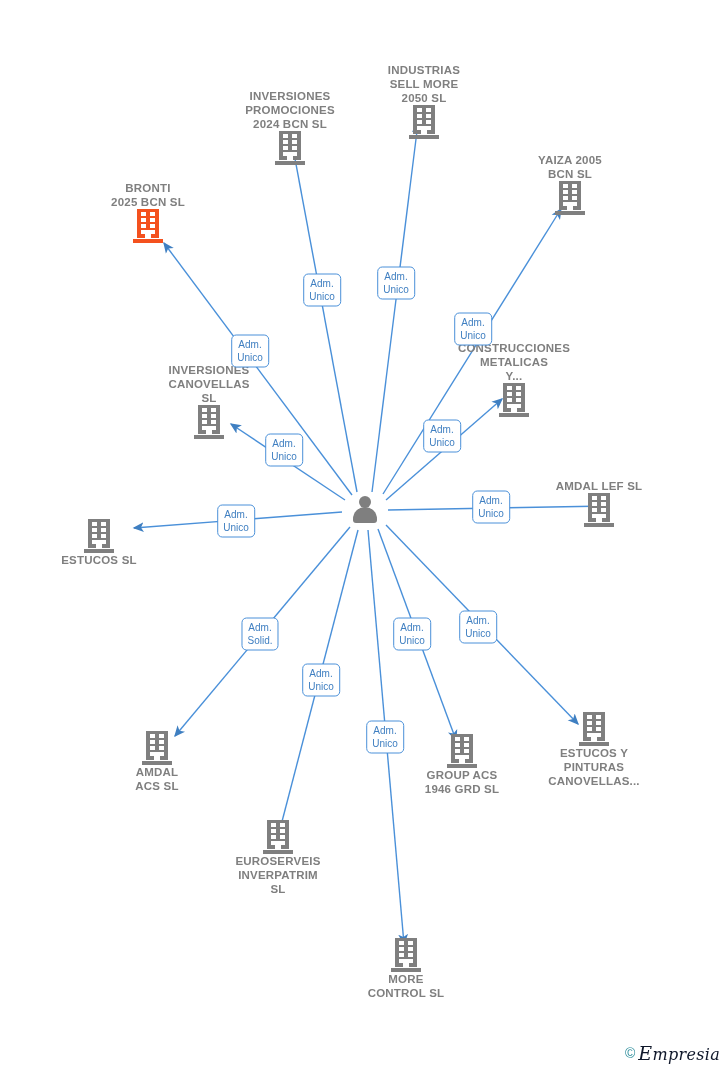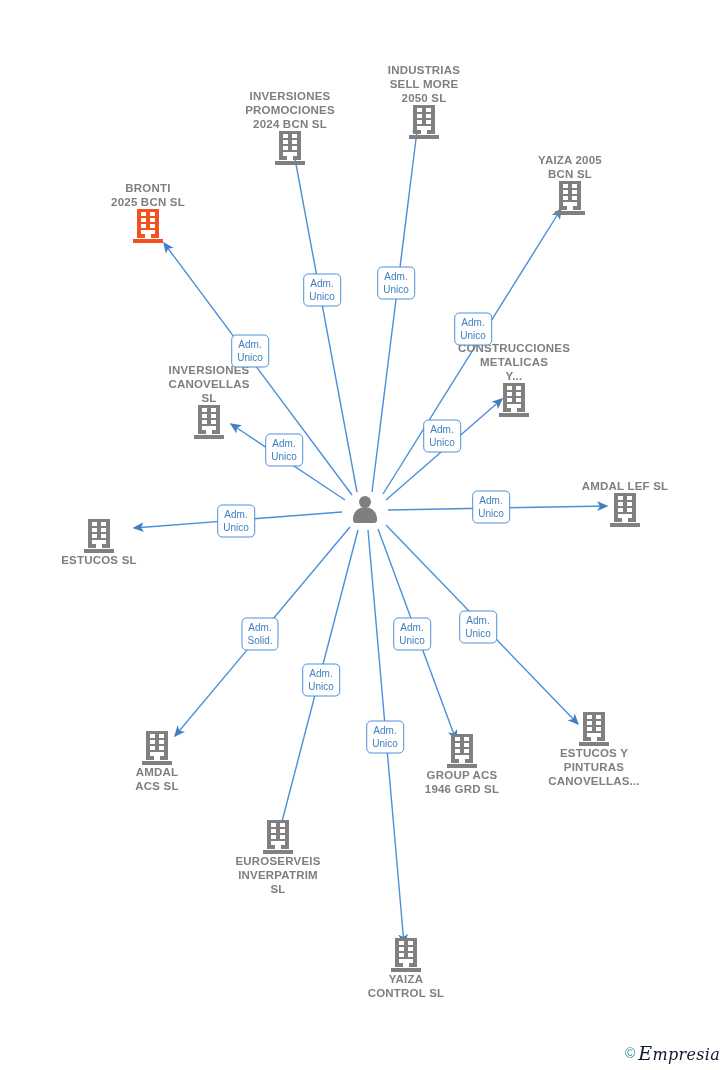--- a/index.html
+++ b/index.html
@@ -207,21 +207,21 @@
             <span class="w" style="left:17px;top:9px"></span>
             <span class="w" style="left:8px;top:15px"></span>
             <span class="w" style="left:17px;top:15px"></span>
             <span class="w" style="left:8px;top:21px"></span>
             <span class="w" style="left:17px;top:21px"></span>
             <span class="door"></span>
             <span class="plinth"></span>
           </span>
         </div>
       </div>
-      <div class="node" style="left: 625px; top: 503px;">
+      <div class="node" style="left: 599px; top: 503px;">
         <div class="label">AMDAL LEF  SL</div>
         <div class="glyph">
           <span class="bld">
             <span class="body"></span>
             <span class="w" style="left:8px;top:3px"></span>
             <span class="w" style="left:17px;top:3px"></span>
             <span class="w" style="left:8px;top:9px"></span>
             <span class="w" style="left:17px;top:9px"></span>
             <span class="w" style="left:8px;top:15px"></span>
             <span class="w" style="left:17px;top:15px"></span>
@@ -298,21 +298,21 @@
             <span class="w" style="left:8px;top:9px"></span>
             <span class="w" style="left:17px;top:9px"></span>
             <span class="w" style="left:8px;top:15px"></span>
             <span class="w" style="left:17px;top:15px"></span>
             <span class="w" style="left:8px;top:21px"></span>
             <span class="w" style="left:17px;top:21px"></span>
             <span class="door"></span>
             <span class="plinth"></span>
           </span>
         </div>
-        <div class="label">YAIZA
+        <div class="label">MORE
 CONTROL SL</div>
       </div>
       <div class="node" style="left: 462px; top: 765px;">
         <div class="glyph">
           <span class="bld">
             <span class="body"></span>
             <span class="w" style="left:8px;top:3px"></span>
             <span class="w" style="left:17px;top:3px"></span>
             <span class="w" style="left:8px;top:9px"></span>
             <span class="w" style="left:17px;top:9px"></span>

